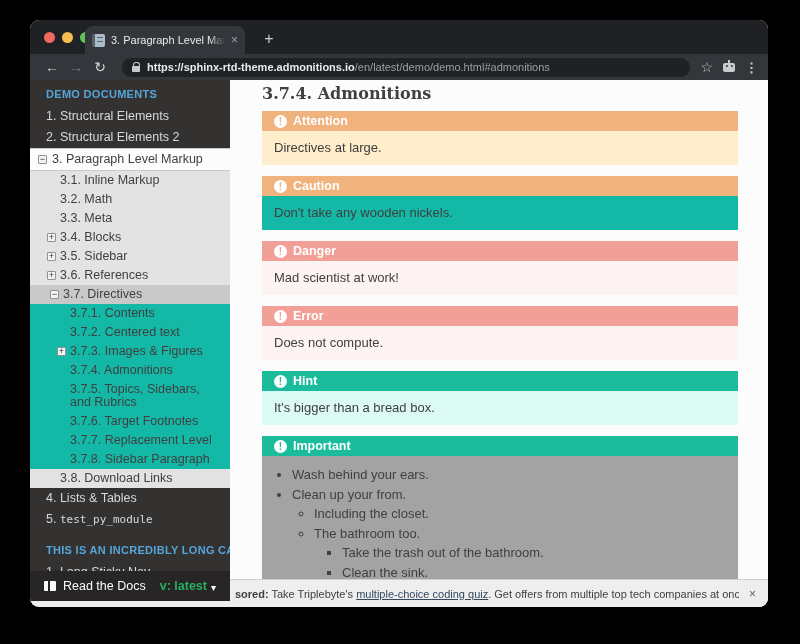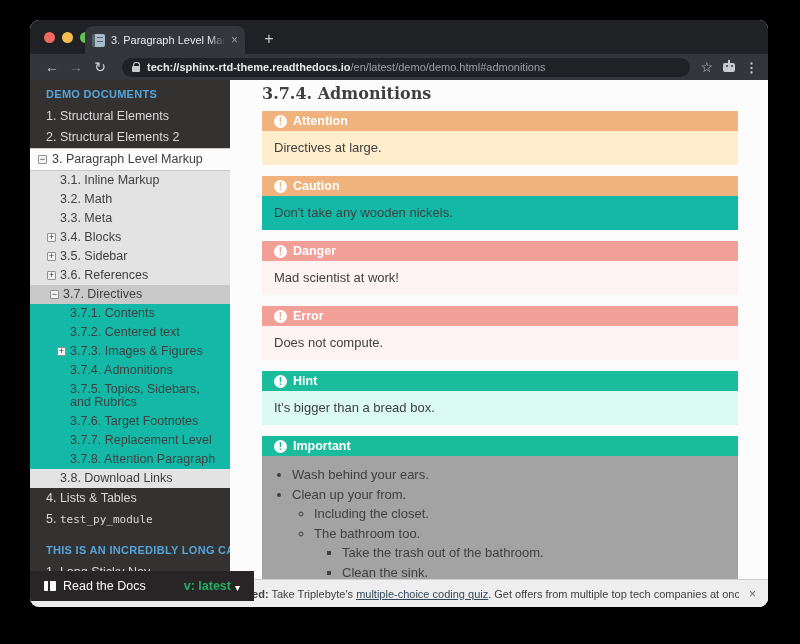--- a/index.html
+++ b/index.html
@@ -74,21 +74,21 @@
   .l2cur { background: #c9c9c9; padding: 3px 10px 3px 33px; }
   .l3 { background: #14b8a6; padding: 3px 14px 3px 40px; }
   .expander { position: absolute; width: 9px; height: 9px; border: 1px solid #929292;
               background: #f3f3f3; border-radius: 1px; font-size: 9px; line-height: 7px;
               text-align: center; color: #333; top: 5px; }
   .l1cur .expander { left: 8px; top: 6px; }
   .l2 .expander { left: 17px; }
   .l2cur .expander { left: 20px; }
   .l3 .expander { left: 27px; }
 
-  .side-footer { position: absolute; left: 0; bottom: 6px; width: 224px; height: 30px;
+  .side-footer { position: absolute; left: 0; bottom: 6px; width: 200px; height: 30px;
                  background: #272525; color: #fcfcfc; display: flex; align-items: center;
                  justify-content: space-between; padding: 0 14px; font-size: 12.5px; z-index: 6; }
   .brand { display: flex; align-items: center; gap: 7px; }
   .book { width: 12px; height: 10px; background: #fcfcfc; border-radius: 1px; position: relative; }
   .book::before { content:""; position:absolute; left:4px; top:0; bottom:0; width:1.5px; background:#272525; }
   .ver { display: flex; align-items: flex-end; gap: 4px; }
   .ver .v { color: #27ae60; font-weight: bold; }
   .ver .caret { color: #fcfcfc; font-size: 10px; }
 
   
@@ -133,21 +133,21 @@
     </div>
     <div class="newtab">+</div>
   </div>
 
   <div class="toolbar">
     <span class="nav-ic">←</span>
     <span class="nav-ic disabled">→</span>
     <span class="nav-ic">↻</span>
     <div class="urlbar">
       <span class="lock"></span>
-      <span class="url"><span class="secure">tech://sphinx-rtd-theme.readthedocs.io</span><span class="path">/en/latest/demo/demo.html#admonitions</span></span>
+      <span class="url"><span class="secure">https://sphinx-rtd-theme.admonitions.io</span><span class="path">/en/latest/demo/demo.html#admonitions</span></span>
     </div>
     <div class="tb-right">
       <span class="star">☆</span>
       <span class="robot"></span>
       <span class="dots">⋮</span>
     </div>
   </div>
 
   <div class="content">
 
@@ -183,21 +183,21 @@
         <div class="row l3"><span>3.7.1. Contents</span></div>
         <div class="row l3"><span>3.7.2. Centered text</span></div>
         <div class="row l3">
           <span class="expander">+</span>
           <span>3.7.3. Images &amp; Figures</span>
         </div>
         <div class="row l3"><span>3.7.4. Admonitions</span></div>
         <div class="row l3"><span>3.7.5. Topics, Sidebars, and Rubrics</span></div>
         <div class="row l3"><span>3.7.6. Target Footnotes</span></div>
         <div class="row l3"><span>3.7.7. Replacement Level</span></div>
-        <div class="row l3"><span>3.7.8. Attention Paragraph</span></div>
+        <div class="row l3"><span>3.7.8. Sidebar Paragraph</span></div>
         <div class="row l2"><span>3.8. Download Links</span></div>
       </div>
 
       <div class="l1">4. Lists &amp; Tables</div>
       <div class="l1"><span>5. </span><span class="mono">test_py_module</span></div>
       <div class="side-cap lower">THIS IS AN INCREDIBLY LONG CAPTION FO</div>
       <div class="l1">1. Long Sticky Nav</div>
     </div>
 
     <div class="main">

